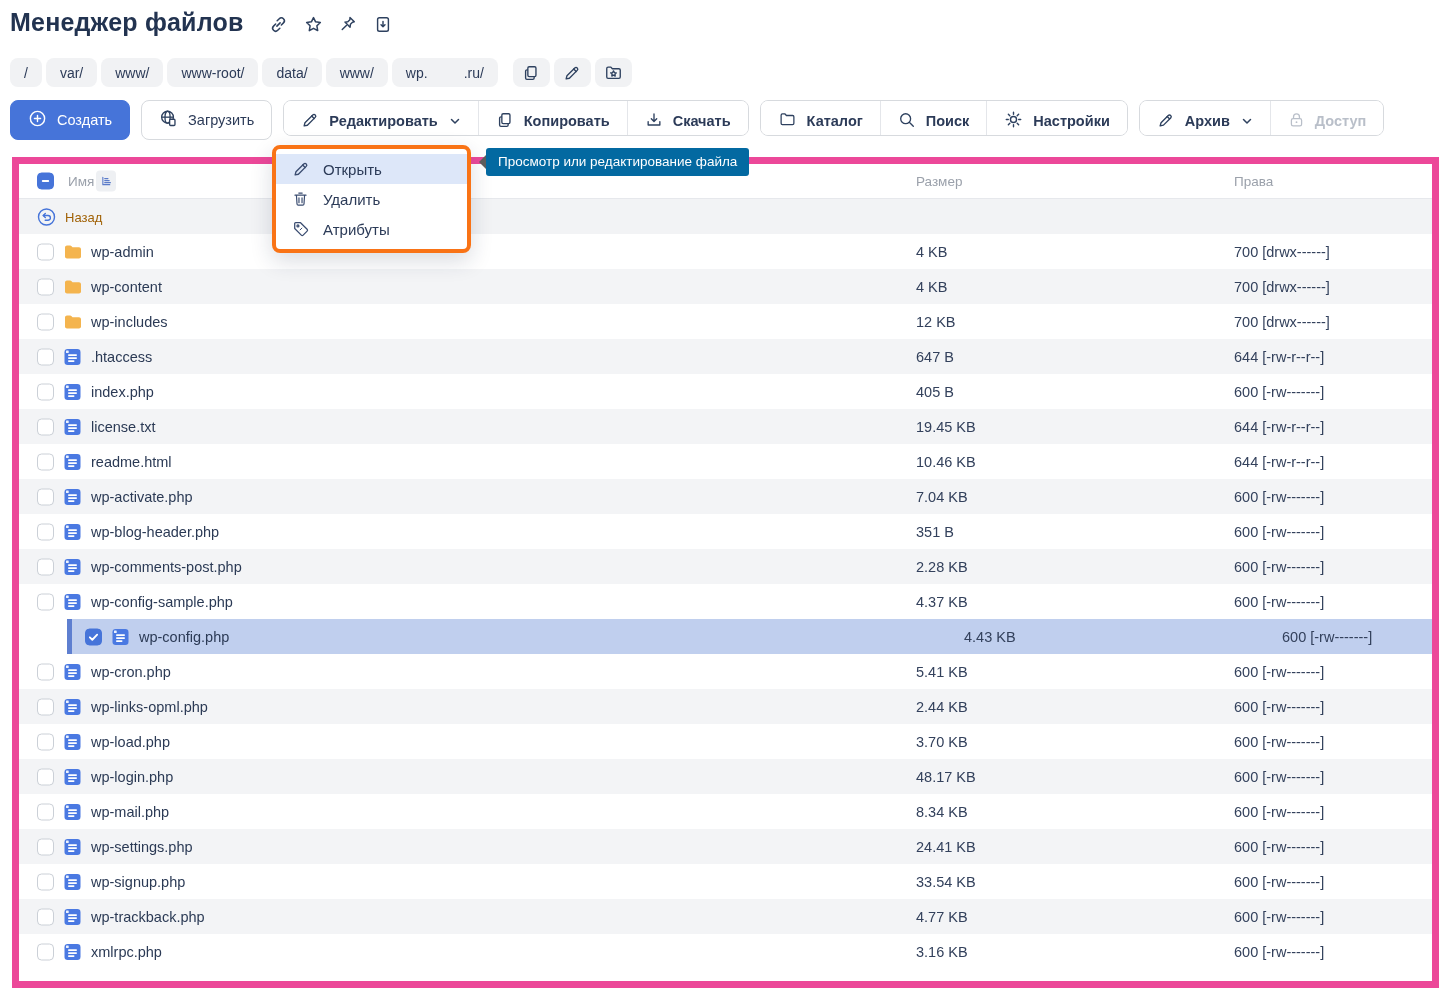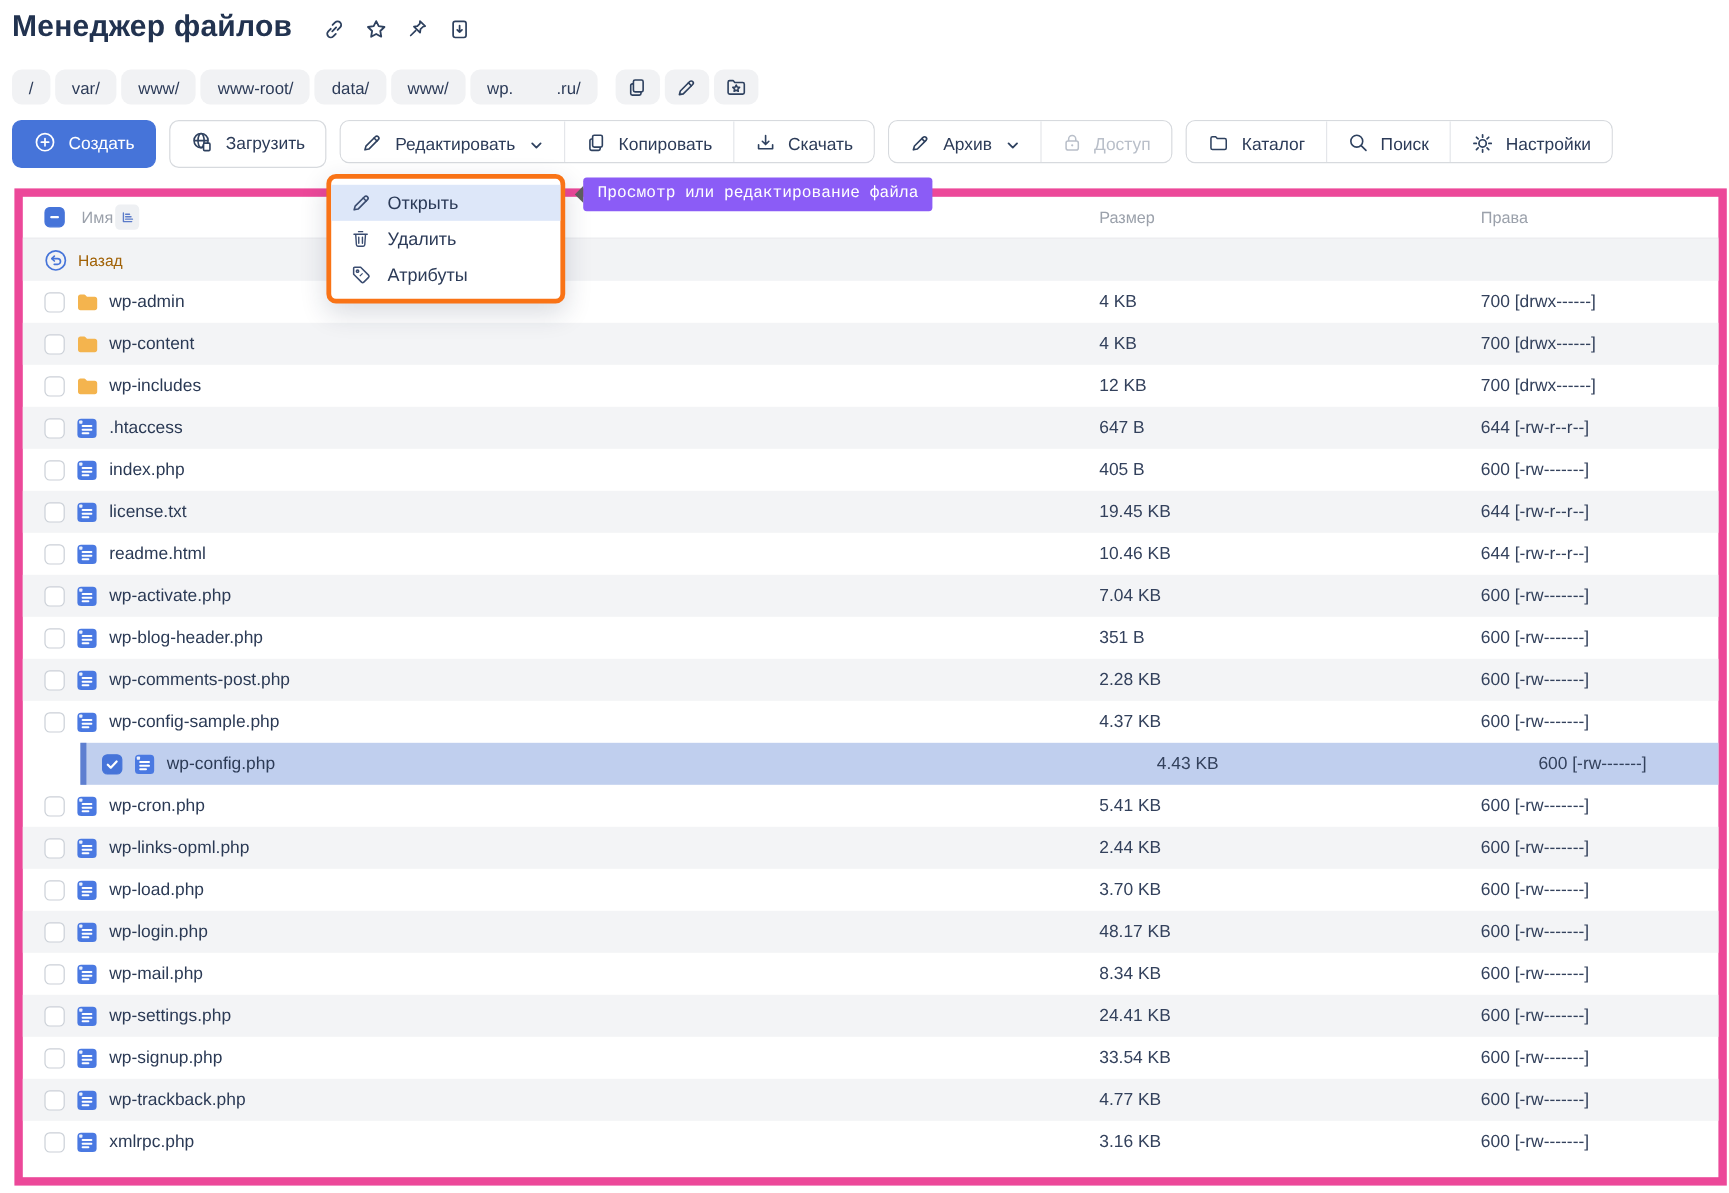--- a/index.html
+++ b/index.html
@@ -27,37 +27,37 @@
   .toolbar{ position:absolute; left:10px; top:100px; height:36px; display:flex; align-items:stretch; }
   .toolbar > * + *{ margin-left:11px; }
   .tbtn{
     height:40px; display:flex; align-items:center; gap:10px; padding:0 17px;
     background:#fff; border:1px solid #d7dade; border-radius:8px;
     font-size:14.5px; color:#2c3b58; cursor:pointer; font-family:inherit; white-space:nowrap;
   }
   .tbtn.primary{ background:#4674d9; border-color:#4674d9; color:#fff; }
   .tbtn .chev{ margin-left:1px; display:flex; }
   .grp{ display:flex; background:#fff; border:1px solid #d7dade; border-radius:8px; overflow:hidden; }
-  .grp .tbtn{ border:none; border-radius:0; border-left:1px solid #e4e6ea; }
+  .grp .tbtn{ border:none; border-radius:0; border-left:1px solid #e4e6ea;font-weight:bold; }
   .grp .tbtn:first-child{ border-left:none; }
   .tbtn.disabled{ color:#b9bfc9; cursor:default; }
   
   .menu{
     position:absolute; left:272px; top:145px; width:199px; z-index:30;
     background:#fff; border:4px solid #f97316; border-radius:8px;
     box-shadow:0 8px 22px rgba(25,39,68,.16); padding:5px 0;
   }
   .mitem{ height:30px; display:flex; align-items:center; gap:13px; padding:0 15px;
     font-size:15px; color:#2c3b58; cursor:pointer; }
   .mitem.hl{ background:#dde7f9; }
   .mitem .mic{ width:19px; display:flex; justify-content:center; }
   
   .ttip{
     position:absolute; left:486px; top:148px; height:28px; line-height:28px; z-index:40;
-    background:#8b5cf6; color:#fff; font-size:13.5px; padding:0 12px; border-radius:3px; white-space:nowrap;font-family:Liberation Mono, monospace;
+    background:#0369a1; color:#fff; font-size:13.5px; padding:0 12px; border-radius:3px; white-space:nowrap;
   }
   .ttip::before{
     content:''; position:absolute; left:-7px; top:50%; transform:translateY(-50%);
     border:7px solid transparent; border-right-color:#5d5d5d; border-left:0;
   }
   
   .tablebox{
     position:absolute; left:12px; top:157px; width:1427px; height:831px;
     border:7px solid #ec4899; background:#fff;
   }
@@ -187,60 +187,60 @@
       <button class="tbtn">
         <span><svg viewBox="0 0 20 20" width="18" height="18" fill="none" stroke="#2e415f" stroke-width="1.5" stroke-linecap="round" stroke-linejoin="round">
               <path d="M10 3.2v8.2M7 8.6l3 3 3-3"></path>
               <path d="M3.5 11.8v3.7h13v-3.7"></path>
             </svg></span>
         <span>Скачать</span>
       </button>
     </div>
     <div class="grp">
       <button class="tbtn">
+        <span><svg viewBox="0 0 20 20" width="19" height="17" fill="none" stroke="#2e415f" stroke-width="1.5" stroke-linejoin="round">
+              <path d="M2.5 14.5V5A1.5 1.5 0 0 1 4 3.5h3.1l1.6 1.8H16A1.5 1.5 0 0 1 17.5 6.8v7.7A1.5 1.5 0 0 1 16 16H4a1.5 1.5 0 0 1-1.5-1.5z"></path>
+            </svg></span>
+        <span>Каталог</span>
+      </button>
+      <button class="tbtn">
+        <span><svg viewBox="0 0 20 20" width="18" height="18" fill="none" stroke="#2e415f" stroke-width="1.5" stroke-linecap="round">
+              <circle cx="8.5" cy="8.5" r="5.5"></circle>
+              <path d="M12.8 12.8 17 17"></path>
+            </svg></span>
+        <span>Поиск</span>
+      </button>
+      <button class="tbtn">
+        <span><svg viewBox="0 0 20 20" width="19" height="19" fill="none" stroke="#2e415f" stroke-width="1.5" stroke-linecap="round">
+              <circle cx="10" cy="10" r="3.2"></circle>
+              <path d="M10 2.4v2.1M10 15.5v2.1M2.4 10h2.1M15.5 10h2.1M4.6 4.6l1.5 1.5M13.9 13.9l1.5 1.5M15.4 4.6l-1.5 1.5M6.1 13.9l-1.5 1.5"></path>
+            </svg></span>
+        <span>Настройки</span>
+      </button>
+    </div>
+    <div class="grp">
+      <button class="tbtn">
         <span><svg viewBox="0 0 20 20" width="18" height="18" fill="none" stroke="#2e415f" stroke-width="1.5" stroke-linecap="round" stroke-linejoin="round">
               <path d="M3.5 16.5l1-3.5 8-8a1.9 1.9 0 0 1 2.7 2.7l-8 8z"></path>
               <path d="M11.3 6.2l2.5 2.5"></path>
             </svg></span>
         <span>Архив</span>
         <span class="chev">
             <svg viewBox="0 0 12 12" width="12" height="12" fill="none" stroke="#2e415f" stroke-width="1.5" stroke-linecap="round" stroke-linejoin="round">
               <path d="M2.5 4.5 6 8l3.5-3.5"></path>
             </svg>
           </span>
       </button>
       <button class="tbtn disabled">
         <span><svg viewBox="0 0 20 20" width="17" height="18" fill="none" stroke="#b9bfc9" stroke-width="1.5">
               <rect x="4" y="8.3" width="12" height="8.7" rx="2"></rect>
               <path d="M6.5 8.3V6.4a3.5 3.5 0 0 1 7 0v1.9"></path>
               <circle cx="10" cy="12.5" r="1.1" fill="#b9bfc9" stroke="none"></circle>
             </svg></span>
         <span>Доступ</span>
-      </button>
-    </div>
-    <div class="grp">
-      <button class="tbtn">
-        <span><svg viewBox="0 0 20 20" width="19" height="17" fill="none" stroke="#2e415f" stroke-width="1.5" stroke-linejoin="round">
-              <path d="M2.5 14.5V5A1.5 1.5 0 0 1 4 3.5h3.1l1.6 1.8H16A1.5 1.5 0 0 1 17.5 6.8v7.7A1.5 1.5 0 0 1 16 16H4a1.5 1.5 0 0 1-1.5-1.5z"></path>
-            </svg></span>
-        <span>Каталог</span>
-      </button>
-      <button class="tbtn">
-        <span><svg viewBox="0 0 20 20" width="18" height="18" fill="none" stroke="#2e415f" stroke-width="1.5" stroke-linecap="round">
-              <circle cx="8.5" cy="8.5" r="5.5"></circle>
-              <path d="M12.8 12.8 17 17"></path>
-            </svg></span>
-        <span>Поиск</span>
-      </button>
-      <button class="tbtn">
-        <span><svg viewBox="0 0 20 20" width="19" height="19" fill="none" stroke="#2e415f" stroke-width="1.5" stroke-linecap="round">
-              <circle cx="10" cy="10" r="3.2"></circle>
-              <path d="M10 2.4v2.1M10 15.5v2.1M2.4 10h2.1M15.5 10h2.1M4.6 4.6l1.5 1.5M13.9 13.9l1.5 1.5M15.4 4.6l-1.5 1.5M6.1 13.9l-1.5 1.5"></path>
-            </svg></span>
-        <span>Настройки</span>
       </button>
     </div>
   </div>
 
   <div class="menu">
     <div class="mitem hl">
       <span class="mic">
           <svg viewBox="0 0 20 20" width="18" height="18" fill="none" stroke="#3a4c70" stroke-width="1.5" stroke-linecap="round" stroke-linejoin="round">
             <path d="M3.5 16.5l.9-3.4 8.7-8.7a1.9 1.9 0 0 1 2.7 2.7l-8.7 8.7z"></path>
             <path d="M11.9 5.6l2.7 2.7"></path>

